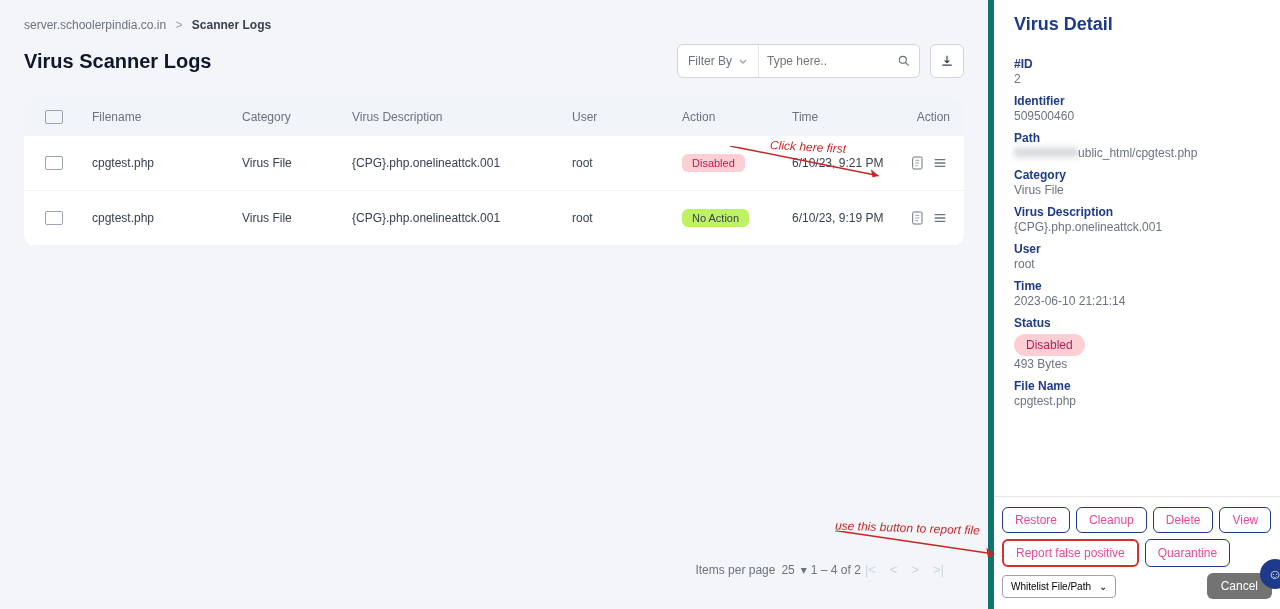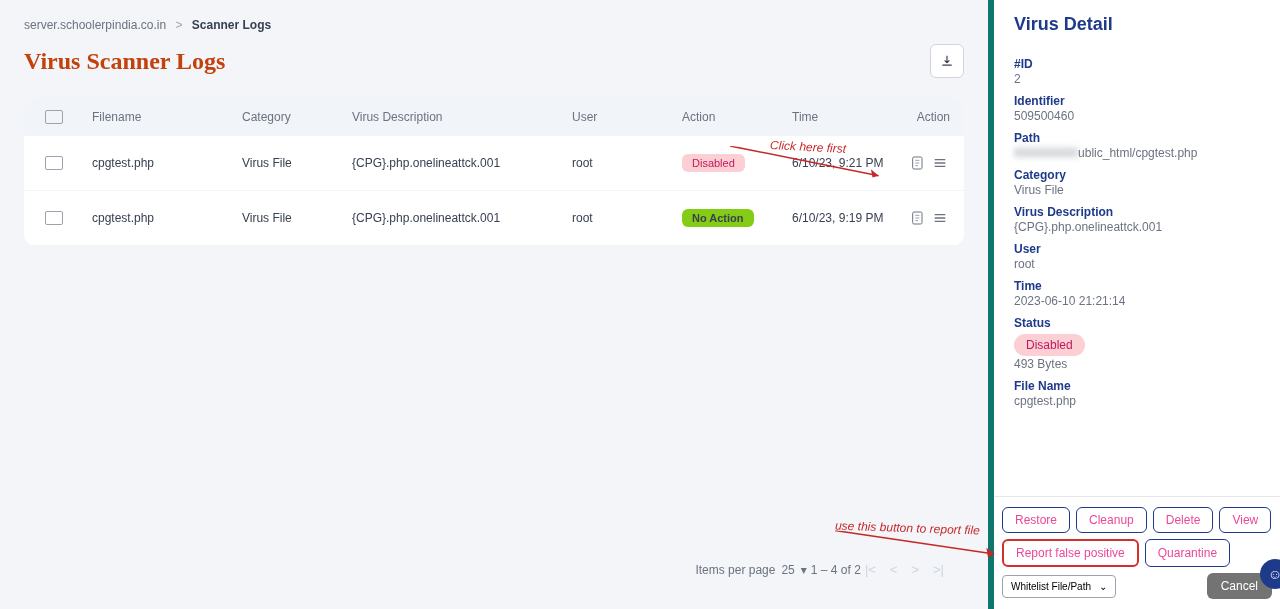--- a/index.html
+++ b/index.html
@@ -3,36 +3,36 @@
   <meta charset="utf-8">
   <style>
     * { margin: 0; padding: 0; box-sizing: border-box; font-family: Arial, sans-serif; }
     body { background: #f3f5f9; display: flex; width: 1280px; height: 609px; overflow: hidden; position: relative; }
     .main { flex: 1; padding: 18px 24px; display: flex; flex-direction: column; }
     .breadcrumb { font-size: 12px; color: #6b7280; margin-bottom: 12px; }
     .breadcrumb a { color: #6b7280; text-decoration: none; }
     .breadcrumb .sep { margin: 0 6px; color: #9ca3af; }
     .breadcrumb .current { font-weight: 600; color: #374151; }
     .hdr-row { display: flex; justify-content: space-between; align-items: center; margin-bottom: 20px; }
-    .title { font-size: 24px; font-weight: 700; color: #c2410c; font-family: Liberation Serif, serif; }
+    .title { font-size: 20px; font-weight: 700; color: #0f172a; }
     .controls { display: flex; gap: 10px; align-items: center; }
     .search-box { display: flex; align-items: center; background: #fff; border: 1px solid #d1d5db; border-radius: 6px; overflow: hidden; height: 34px; }
     .filter-btn { display: flex; align-items: center; gap: 6px; font-size: 12px; color: #6b7280; padding: 0 10px; border-right: 1px solid #e5e7eb; height: 100%; cursor: pointer; }
     .search-input { border: none; outline: none; padding: 0 8px; font-size: 12px; width: 130px; height: 100%; }
     .search-icon { padding: 0 8px; color: #6b7280; cursor: pointer; }
     .download-btn { width: 34px; height: 34px; background: #fff; border: 1px solid #d1d5db; border-radius: 6px; display: flex; align-items: center; justify-content: center; cursor: pointer; color: #374151; }
     .table-wrap { background: #fff; border-radius: 12px; overflow: hidden; }
     .thead, .trow { display: grid; grid-template-columns: 60px 150px 110px 220px 110px 110px 120px 60px; align-items: center; }
     .thead { background: #f1f4f9; font-size: 12px; color: #6b7280; padding: 12px 0; }
     .thead div, .trow div { padding: 0 8px; }
     .trow { font-size: 12px; color: #374151; padding: 18px 0; border-bottom: 1px solid #f3f4f6; }
     .checkbox { width: 14px; height: 14px; border: 1.5px solid #9ca3af; border-radius: 2px; margin: 0 auto; cursor: pointer; }
     .badge { display: inline-block; padding: 3px 10px; border-radius: 6px; font-size: 11px; }
     .badge-disabled { background: #fbcfd4; color: #c2185b; }
-    .badge-noaction { background: #84cc16; color: #374151; font-weight: bold; }
+    .badge-noaction { background: #bef264; color: #374151; }
     .row-actions { display: flex; gap: 6px; color: #6b7280; justify-content: flex-end; padding-right: 16px !important; }
     .row-actions span { cursor: pointer; }
     .pagination { display: flex; justify-content: flex-end; align-items: center; gap: 4px; font-size: 12px; color: #6b7280; padding: 14px 20px; margin-top: auto; }
     .page-size { display: flex; align-items: center; gap: 6px; }
     .page-ctrl { display: flex; gap: 14px; }
     .page-ctrl span { color: #cbd5e1; cursor: pointer; font-size: 13px; }
 
     .side { width: 298px; background: #fff; display: flex; flex-direction: column; border-left: 6px solid #0f766e; }
     .side-title { font-size: 18px; font-weight: 700; color: #1e3a8a; padding: 14px 20px 4px; }
     .detail-body { padding: 10px 20px; flex: 1; overflow-y: auto; font-size: 12px; }
@@ -58,20 +58,35 @@
 <div class="main">
   <div class="breadcrumb">
     <a>server.schoolerpindia.co.in</a>
     <span class="sep">&gt;</span>
     <span class="current">Scanner Logs</span>
   </div>
 
   <div class="hdr-row">
     <div class="title">Virus Scanner Logs</div>
     <div class="controls">
+      <div class="search-box">
+        <div class="filter-btn">
+          <span>Filter By</span>
+          <svg width="10" height="10" viewBox="0 0 10 10">
+              <path d="M2 4l3 3 3-3" stroke="#9ca3af" fill="none" stroke-width="1.3"></path>
+            </svg>
+        </div>
+        <input class="search-input" placeholder="Type here.." style="">
+        <span class="search-icon">
+          <svg width="14" height="14" viewBox="0 0 24 24">
+              <circle cx="10" cy="10" r="6" stroke="#6b7280" fill="none" stroke-width="2"></circle>
+              <line x1="15" y1="15" x2="20" y2="20" stroke="#6b7280" stroke-width="2"></line>
+            </svg>
+        </span>
+      </div>
       <div class="download-btn">
         <svg width="14" height="14" viewBox="0 0 24 24">
             <path d="M12 3v12m0 0l-4-4m4 4l4-4M4 19h16" stroke="#374151" fill="none" stroke-width="2"></path>
           </svg>
       </div>
     </div>
   </div>
 
   <div class="table-wrap">
     <div class="thead">

